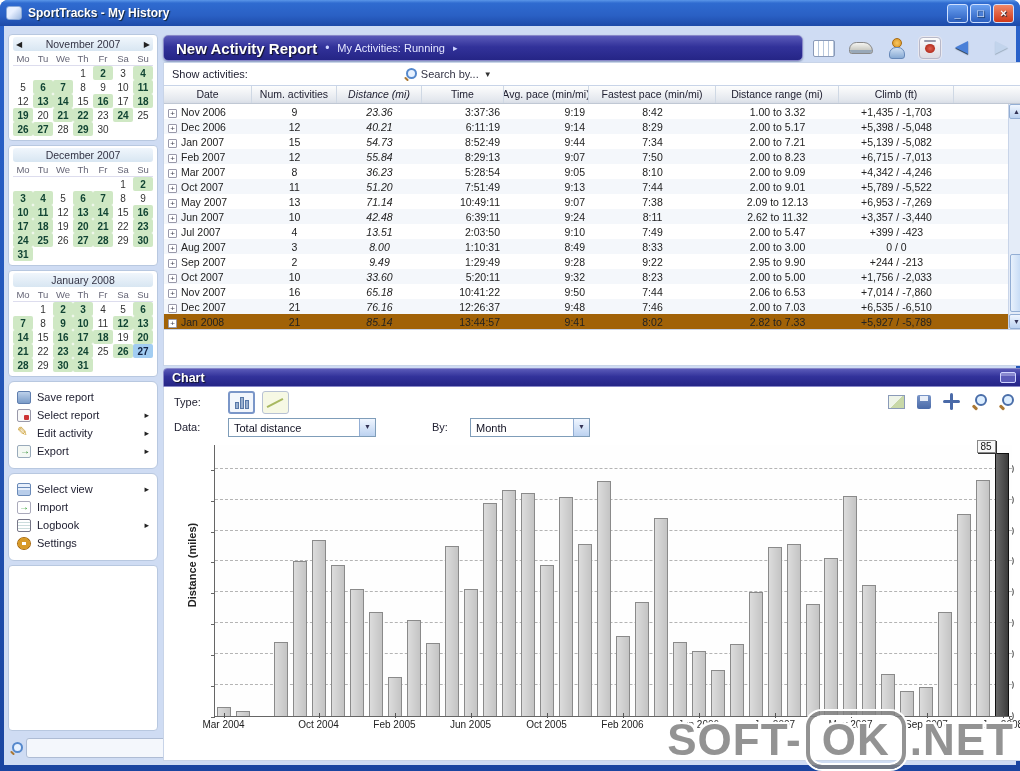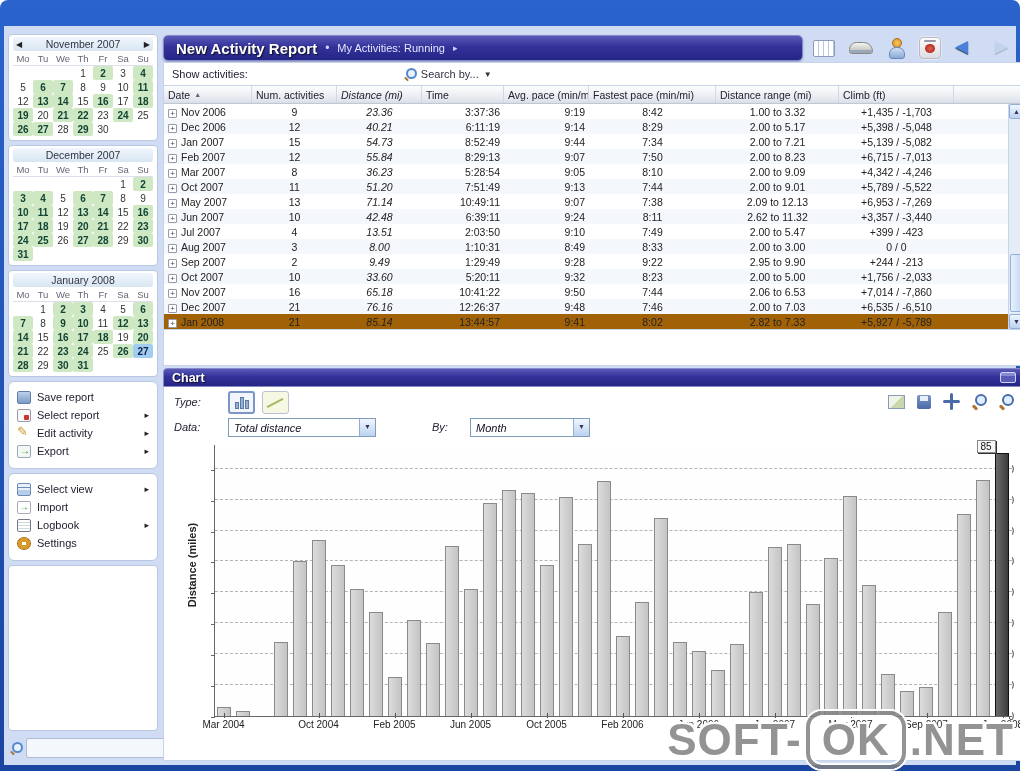--- a/index.html
+++ b/index.html
@@ -97,21 +97,21 @@
 
   .filter-row { height:23px; display:flex; align-items:center; gap:6px; background:#fff; border:1px solid #c8d4e8; border-bottom:none; padding:0 8px; }
   .filter-label { color:#223; }
   .searchby { display:flex; align-items:center; gap:5px; margin-left:150px; }
   .searchby-label { color:#334; }
   .dd-arrow { font-size:8px; color:#333; }
 
   
   .grid { background:#fff; border:1px solid #c8d4e8; }
   .thead { display:flex; height:18px; background:linear-gradient(#fdfdfd,#e4e8ee 80%,#d8dde6); border-bottom:1px solid #c0c8d4; }
-  .th { font-size:10.5px; color:#223; padding:2px 4px; border-right:1px solid #cfd8e4; display:flex; align-items:center; gap:4px; overflow:hidden; white-space:nowrap; }
+  .th { font-size:10.5px; color:#223; padding:2px 4px; border-right:1px solid #cfd8e4; display:flex; align-items:center; gap:4px; overflow:hidden; white-space:nowrap;flex-direction:column; }
   .sort { font-size:7px; color:#667; }
   .trow { display:flex; height:15px; align-items:center; }
   .trow.alt { background:#f4f7fb; }
   .trow.selected { background:#a16207; }
   .trow.total { border-top:1px solid #99a4b4; background:#f0f3f8; height:16px; }
   .tcell { font-size:10.5px; padding:0 4px; white-space:nowrap; overflow:hidden; }
   .expand { display:inline-block; width:9px; height:9px; border:1px solid #99a; background:#fff; color:#445;
     font-size:8px; line-height:7px; text-align:center; margin-right:4px; border-radius:1px; }
   .c0 { width:88px; text-align:left; }
   .c1 { width:85px; text-align:center; }
@@ -129,21 +129,21 @@
   .scroll-thumb { width:13px; height:58px; background:linear-gradient(90deg,#e8f1fc,#c2d8f4); border:1px solid #93aed4; border-radius:2px; margin:2px 0; }
   .vs-spacer { flex:1; }
   .table-bottom-gap { height:36px; background:#fff; border:1px solid #c8d4e8; border-top:none; }
 
   
   .chart-bar-header { height:19px; margin-top:2px; display:flex; align-items:center; justify-content:space-between; padding:0 8px;
     background:linear-gradient(#5a5ab8,#32329a 45%,#252586); border:1px solid #8888c8; border-radius:4px 4px 0 0;
     color:#fff; font-weight:bold; font-size:12.5px; text-shadow:1px 1px 1px #112; }
   .icon-panelgrid { width:16px; height:11px; border:1px solid #cfd4ff; background:linear-gradient(#8a8ad0 30%,#5a5ab8 30%); border-radius:2px; }
   .chart-body { flex:1; background:#fff; border:1px solid #c8d4e8; border-top:none; position:relative; padding:4px 6px 0 6px; }
-  .controls { position:relative; height:48px;font-style:italic; }
+  .controls { position:relative; height:48px; }
   .ctl-label { position:absolute; font-size:11px; color:#223; }
   .type-btn { position:absolute; top:0; width:27px; height:23px; border:1px solid #b8c2d4; border-radius:3px; background:#fbfbfb; }
   .type-btn.selected { border:2px solid #7a96c8; background:#f2f6fc; }
   .minibar { position:absolute; bottom:3px; width:4px; background:#9ab0d0; border:1px solid #5878a8; }
   .line-glyph { position:absolute; left:3px; top:10px; width:18px; height:2px; background:#a8b860; transform:rotate(-28deg); }
   .type-line { background:#f6f8e4; }
   .dropdown { position:absolute; height:19px; background:#fff; border:1px solid #7f9db9; display:flex; align-items:center; }
   .dd-value { flex:1; padding:0 5px; font-size:11px; color:#112; }
   .dd-btn { width:16px; height:17px; background:linear-gradient(#f0f6ff,#bcd2f0); border-left:1px solid #93aed4; text-align:center; font-size:7px; line-height:16px; color:#335; }
   .chart-icons { position:absolute; right:4px; top:2px; display:flex; gap:12px; align-items:center; }
@@ -176,20 +176,29 @@
     color:rgba(128,128,128,0.85);
     text-shadow:-2px -2px 0 #fff, 2px -2px 0 #fff, -2px 2px 0 #fff, 2px 2px 0 #fff, 0 0 6px #fff;
     white-space:nowrap; }
   .wm-ok { display:inline-block; border:4px solid rgba(128,128,128,0.85); border-radius:16px; padding:0 12px; margin:0 4px;
     box-shadow:0 0 0 2px #fff, inset 0 0 0 2px #fff; }
 </style>
 </head>
 <body>
 
 <div class="window">
+  <div class="titlebar">
+    <span class="app-icon"></span>
+    <span class="title">SportTracks - My History</span>
+    <div class="winbtns">
+      <div class="winbtn">_</div>
+      <div class="winbtn">□</div>
+      <div class="winbtn close">×</div>
+    </div>
+  </div>
 
   <div class="content">
 
     <div class="sidebar">
       <div class="cal-panel">
         <div class="cal-head">
           <span class="cal-arrow">◀</span>
           <span class="cal-title">November 2007</span>
           <span class="cal-arrow">▶</span>
         </div>

